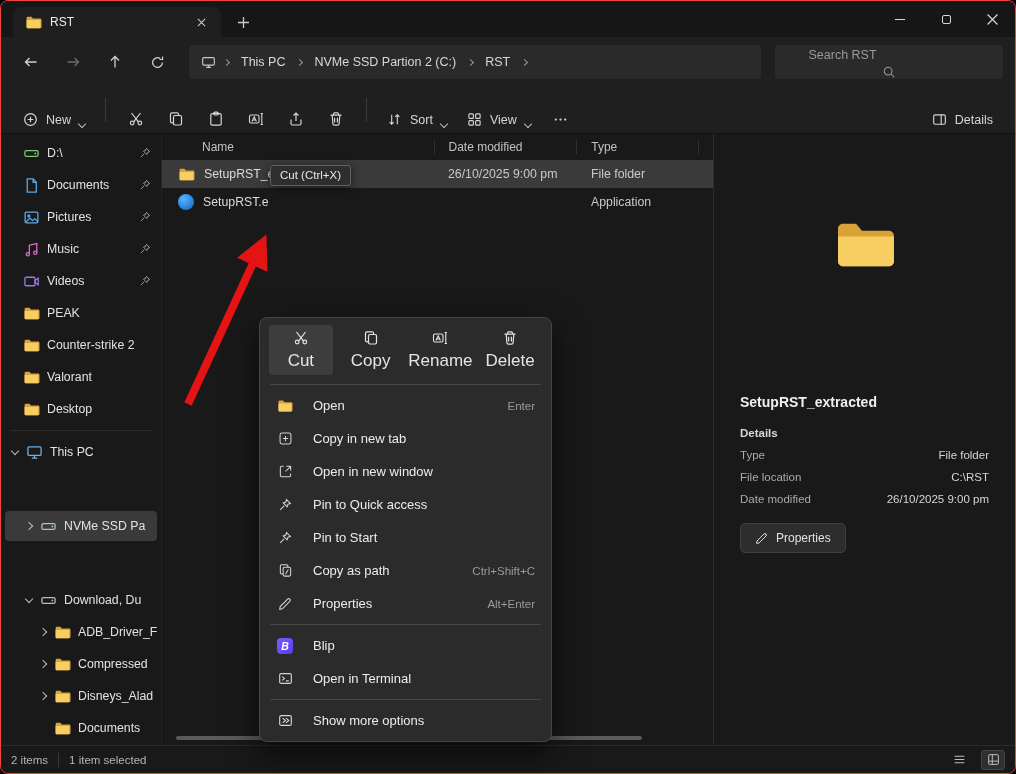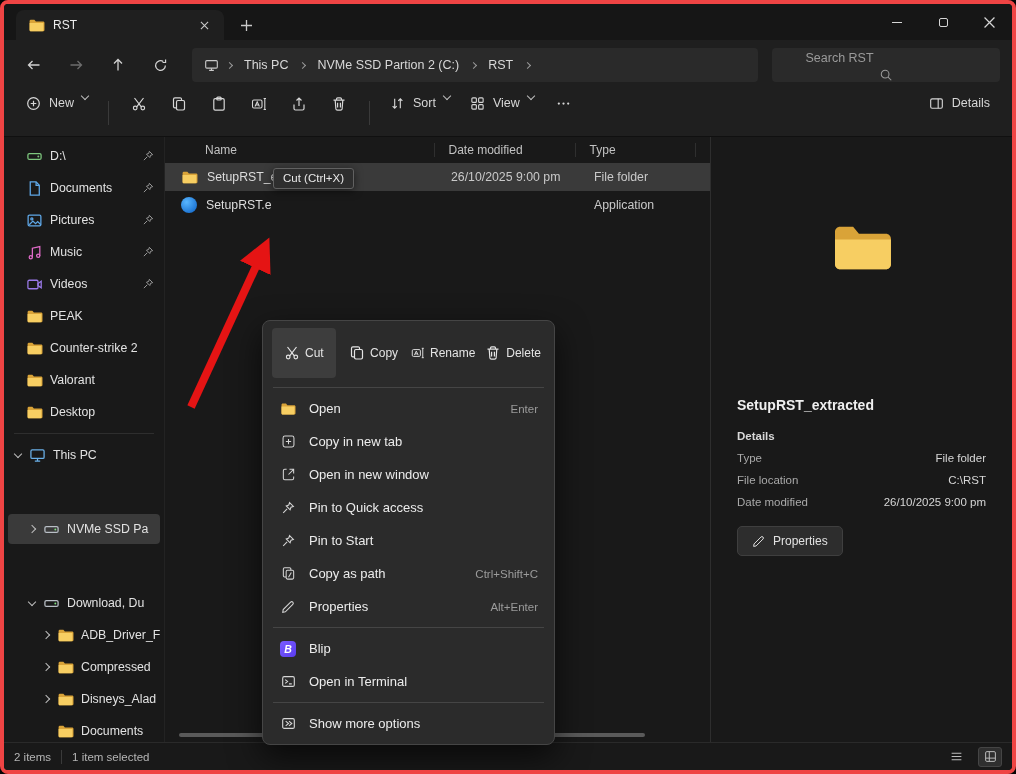--- a/index.html
+++ b/index.html
@@ -1,20 +1,20 @@
 <!DOCTYPE html>
 <html><head>
 <meta charset="utf-8">
 <style>
   * { margin:0; padding:0; box-sizing:border-box; }
   html,body { width:1016px; height:774px; background:#050505; overflow:hidden; }
   body { font-family:"Liberation Sans", sans-serif; font-size:12.5px; color:#e8e8e8; position:relative; }
   svg { display:block; }
 
-  .window { position:absolute; inset:0; background:#191919; border:4px solid #ef4444; border-radius:8px; overflow:hidden; display:flex; flex-direction:column; }
+  .window { position:absolute; inset:0; background:#191919; border:1px solid #ef4444; border-radius:8px; overflow:hidden; display:flex; flex-direction:column; }
 
   
   .titlebar { height:36px; background:#161616; display:flex; align-items:flex-end; flex:0 0 auto; }
   .tab { width:208px; height:30px; margin-left:12px; background:#1f1f1f; border-radius:8px 8px 0 0; display:flex; align-items:center; gap:8px; padding:0 8px 0 12px; }
   .tab-title { flex:1; font-size:12px; color:#ececec; white-space:nowrap; overflow:hidden; }
   .iconbtn { display:flex; align-items:center; justify-content:center; color:#c9c9c9; }
   .tab-close, .newtab { width:24px; height:24px; border-radius:4px; }
   .newtab { margin-left:10px; margin-bottom:3px; }
   .titlebar-spacer { flex:1; }
   .caption { display:flex; align-self:stretch; }
@@ -27,21 +27,21 @@
   .nav-btn { width:36px; height:34px; border-radius:4px; display:flex; align-items:center; justify-content:center; color:#d2d2d2; }
   .nav-btn.dim { color:#6d6d6d; }
   .breadcrumb { flex:1; height:34px; background:#2a2a2a; border-radius:4px; display:flex; align-items:center; padding:0 12px; gap:8px; color:#d8d8d8; margin-left:8px; }
   .crumb { padding:3px 4px; border-radius:3px; white-space:nowrap; }
   .searchbox { width:228px; height:34px; background:#2a2a2a; border-radius:4px; display:flex; align-items:center; padding:0 10px; margin-left:8px;flex-direction:column; }
   .searchbox input { flex:1; background:transparent; border:none; outline:none; color:#cfcfcf; font-size:12.5px; font-family:"Liberation Sans", sans-serif; }
   .searchbox input::placeholder { color:#9a9a9a; }
 
   
   .toolbar { height:47px; background:#1f1f1f; border-bottom:1px solid #101010; display:flex; align-items:center; padding:0 14px; gap:4px; flex:0 0 auto; }
-  .tb-btn { height:34px; border-radius:4px; display:flex; align-items:flex-start; justify-content:center; gap:8px; color:#d6d6d6; padding:0 8px; }
+  .tb-btn { height:34px; border-radius:4px; display:flex; align-items:flex-end; justify-content:center; gap:8px; color:#d6d6d6; padding:0 8px; }
   .tb-icon { width:36px; }
   .tb-divider { width:1px; height:24px; background:#3a3a3a; margin:0 8px; }
   .toolbar-spacer { flex:1; }
 
   .cv { display:inline-block; width:6px; height:6px; border-right:1.3px solid #bdbdbd; border-bottom:1.3px solid #bdbdbd; }
   .cv.down { transform:rotate(45deg); margin-top:-3px; }
   .cv.right { transform:rotate(-45deg); }
   .cv.crumbsep { width:5px; height:5px; transform:rotate(-45deg); border-color:#9a9a9a; }
 
   
@@ -91,24 +91,24 @@
   
   .statusbar { height:28px; border-top:1px solid #2a2a2a; background:#191919; display:flex; align-items:center; padding:0 10px; color:#b5b5b5; font-size:11.5px; gap:10px; flex:0 0 auto; }
   .sb-div { width:1px; height:14px; background:#3a3a3a; }
   .statusbar-spacer { flex:1; }
   .sb-icon { width:24px; height:20px; border-radius:3px; display:flex; align-items:center; justify-content:center; color:#bdbdbd; }
   .sb-icon.active { background:#2f2f2f; border:1px solid #454545; }
 
   
   .ctxmenu { position:absolute; left:258px; top:183px; width:293px; background:#2b2b2b; border:1px solid #454545; border-radius:8px; padding:4px; box-shadow:0 12px 32px rgba(0,0,0,.65); z-index:40; }
   .menu-quick { display:flex; justify-content:space-around; padding:3px 2px 5px; }
-  .quick-btn { width:64px; height:50px; display:flex; flex-direction:row; align-items:center; justify-content:center; gap:5px; border-radius:4px; color:#e4e4e4; font-size:12px; }
+  .quick-btn { width:64px; height:50px; display:flex; flex-direction:column; align-items:center; justify-content:center; gap:5px; border-radius:4px; color:#e4e4e4; font-size:17px; }
   .quick-btn.hovered { background:#3d3d3d; }
   .menu-sep { height:1px; background:#454545; margin:4px 6px; }
-  .menu-item { height:33px; display:flex; align-items:center; gap:12px; padding:0 12px; border-radius:4px; font-size:13px; color:#ececec; }
+  .menu-item { height:33px; display:flex; align-items:center; gap:19px; padding:0 12px; border-radius:4px; font-size:13px; color:#ececec; }
   .mi-icon { width:18px; display:flex; justify-content:center; color:#d5d5d5; }
   .mi-label { flex:1; white-space:nowrap; }
   .mi-short { color:#9b9b9b; font-size:11.5px; }
   .blip-badge { width:16px; height:16px; border-radius:4px; background:linear-gradient(135deg,#7a5cff,#5a3cf0); color:#fff; font-size:10.5px; font-weight:bold; font-style:italic; display:flex; align-items:center; justify-content:center; }
 
   .cut-tooltip { position:absolute; left:269px; top:164px; background:#2e2e2e; border:1px solid #616161; color:#e8e8e8; font-size:11.5px; padding:3px 9px 4px; border-radius:3px; z-index:60; box-shadow:0 2px 8px rgba(0,0,0,.55); white-space:nowrap; }
 
   .arrow-overlay { position:absolute; inset:0; z-index:70; pointer-events:none; }
 </style>
 </head>

